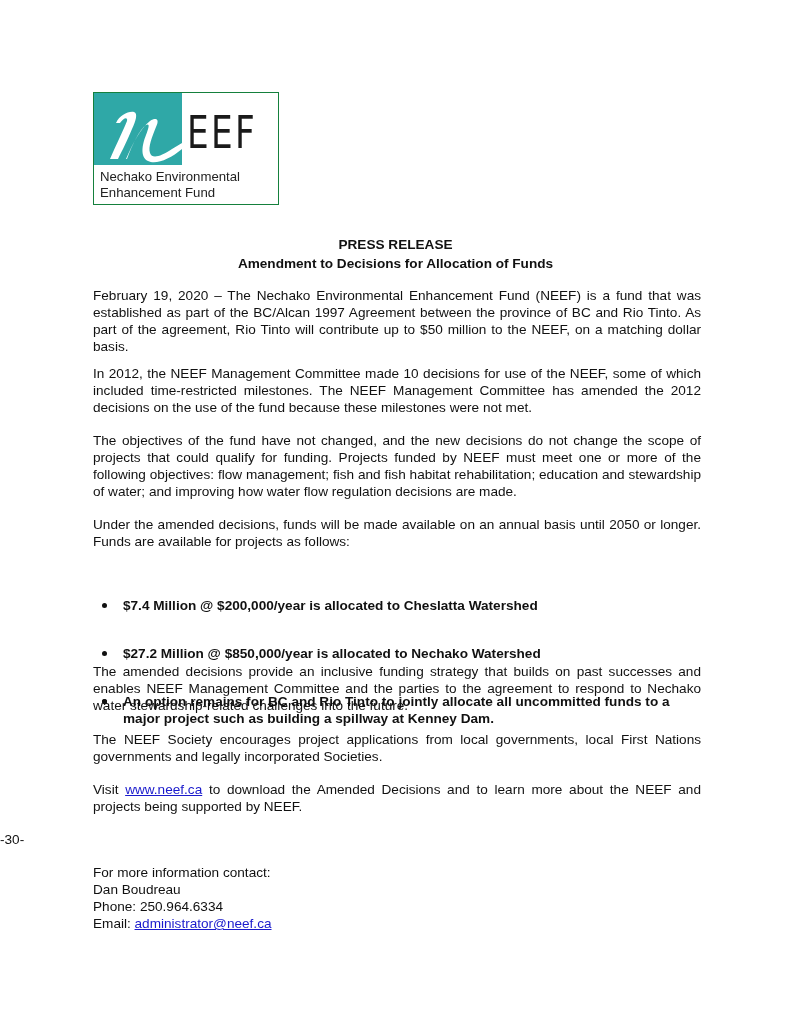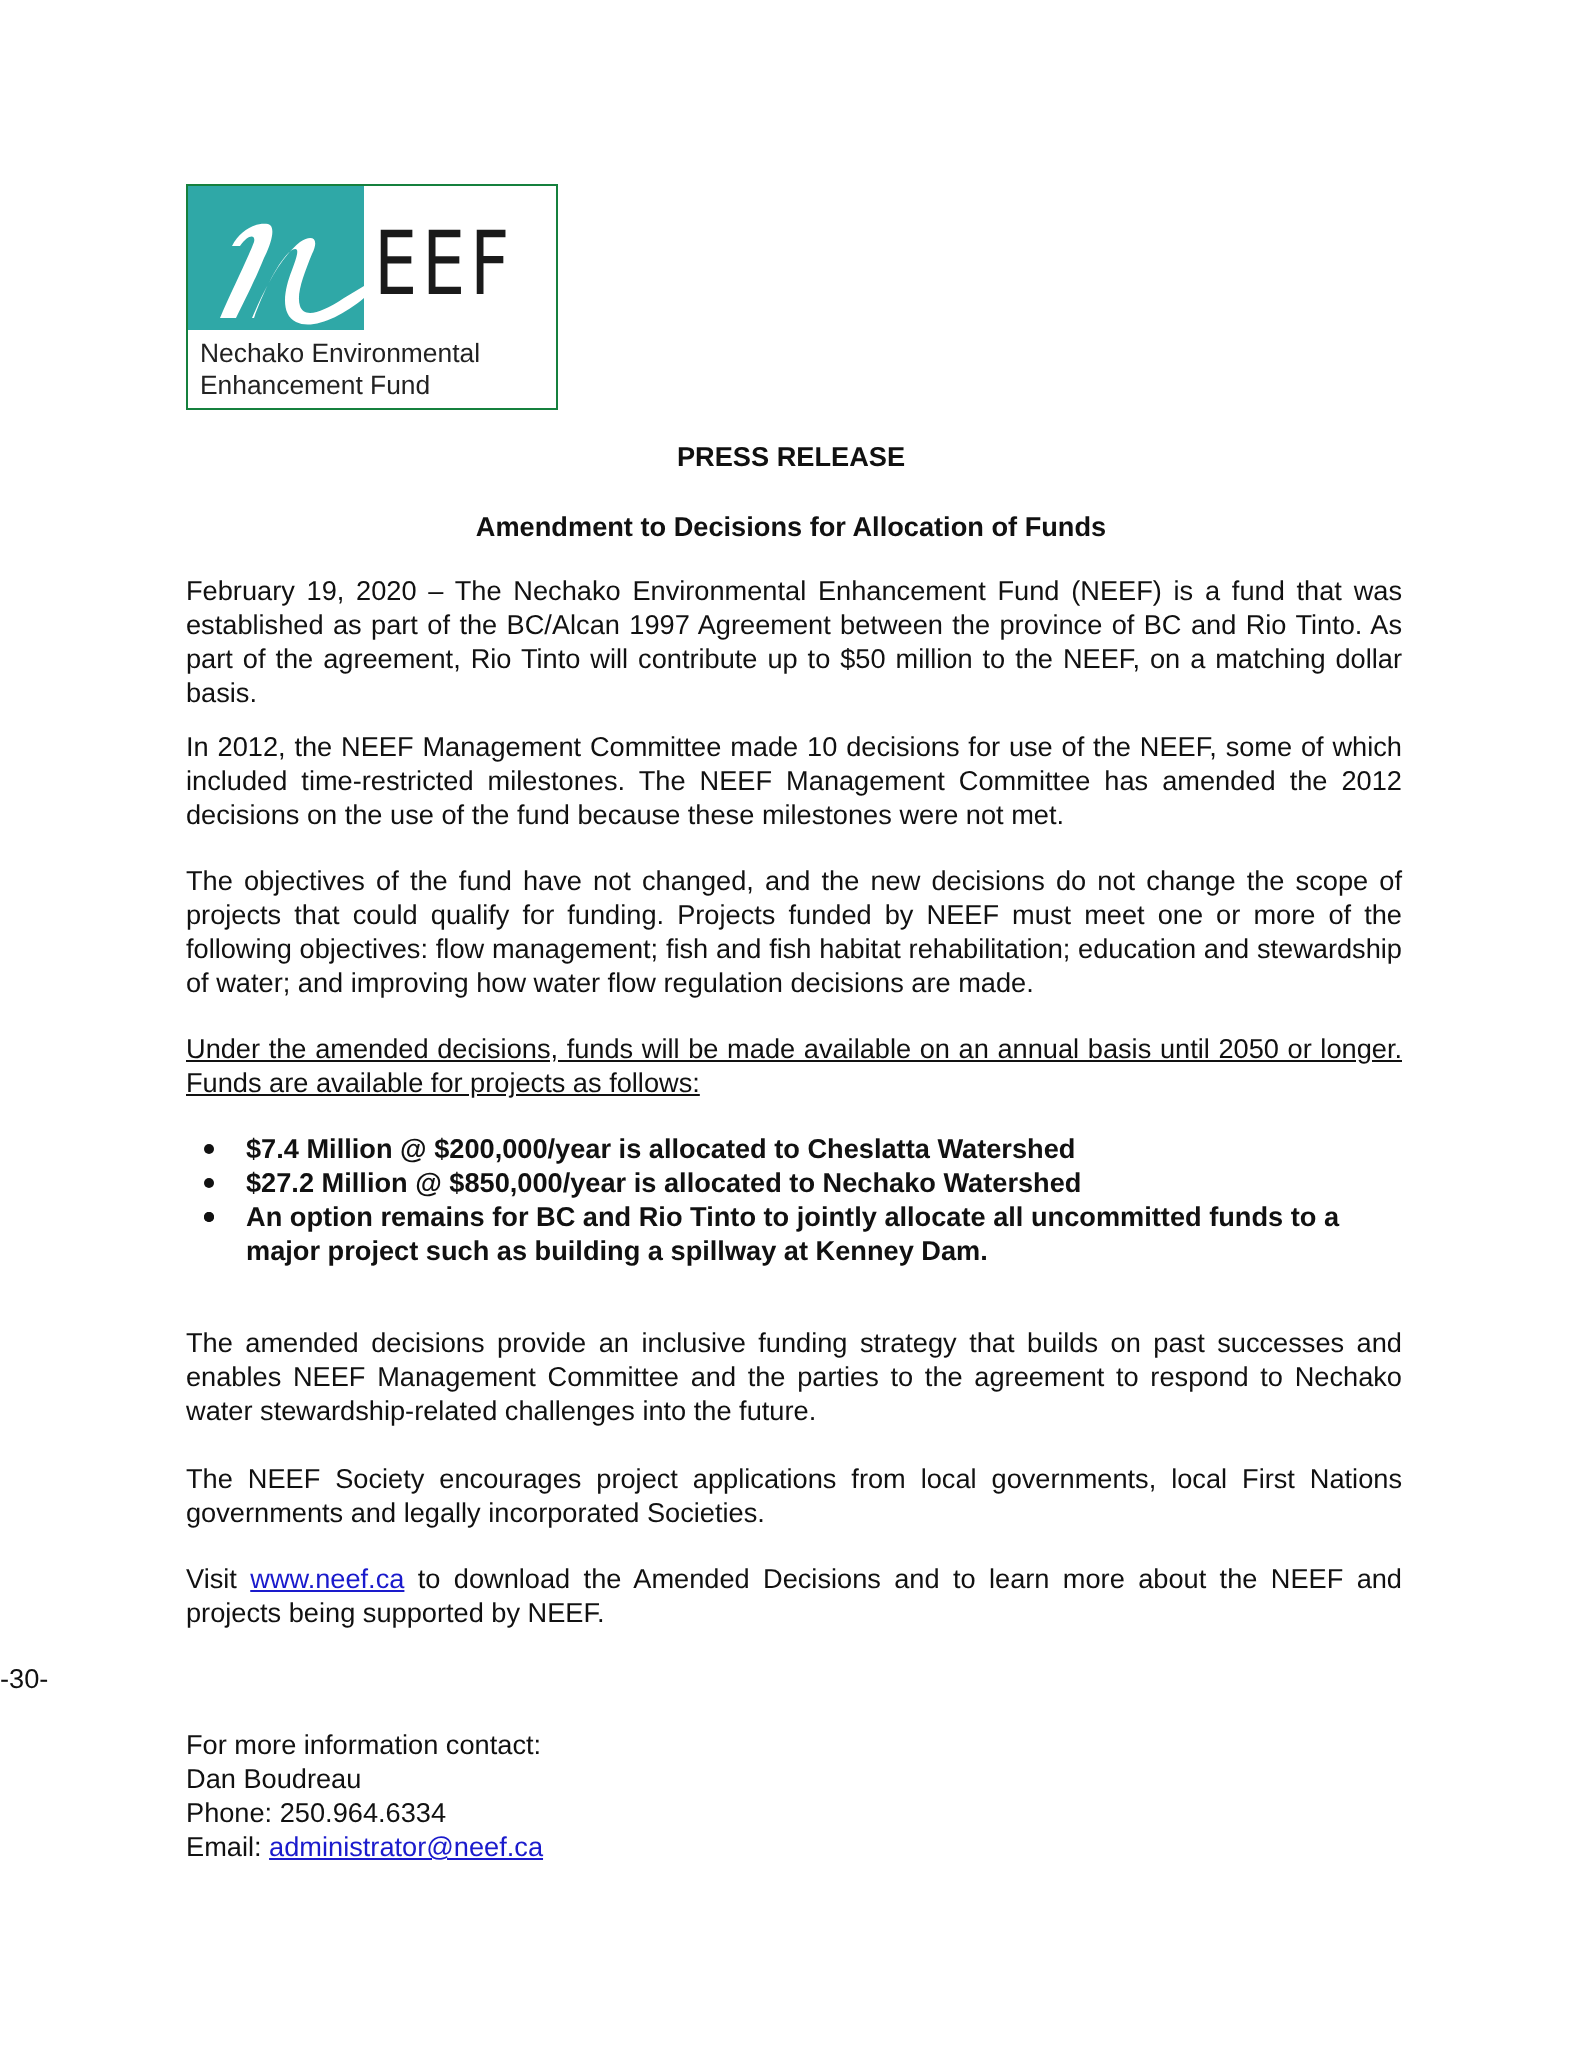--- a/index.html
+++ b/index.html
@@ -51,47 +51,48 @@
     .logo-sub.l1 { top: 76px; }
     .logo-sub.l2 { top: 92px; }
 
     .title {
       position: absolute;
       left: 0; width: 791px;
       text-align: center;
       font-weight: bold;
       font-size: 13.6px;
     }
-    .t1 { top: 220px; }
+    .t1 { top: 236px; }
     .t2 { top: 255px; }
 
     .para {
       position: absolute;
       left: 93px;
       width: 608px;
       text-align: justify;
     }
     .p1 { top: 287px; }
     .p2 { top: 365px; }
     .p3 { top: 432px; }
-    .p4 { top: 516px; text-decoration: underline; }
+    .p4 { top: 516px; }
     .p5 { top: 663px; }
     .p6 { top: 731px; }
     .p7 { top: 781px; }
 
     .bullets {
       position: absolute;
       left: 93px; top: 566px;
       width: 608px;
       list-style: none;
       font-weight: bold;
     }
     .bullets li {
       position: relative;
       padding-left: 30px;
+      margin-top: 31px;
     }
     .bullets li .dot {
       position: absolute;
       left: 9px; top: 6px;
       width: 5px; height: 5px;
       border-radius: 50%;
       background: #111111;
     }
 
     .end-mark {

